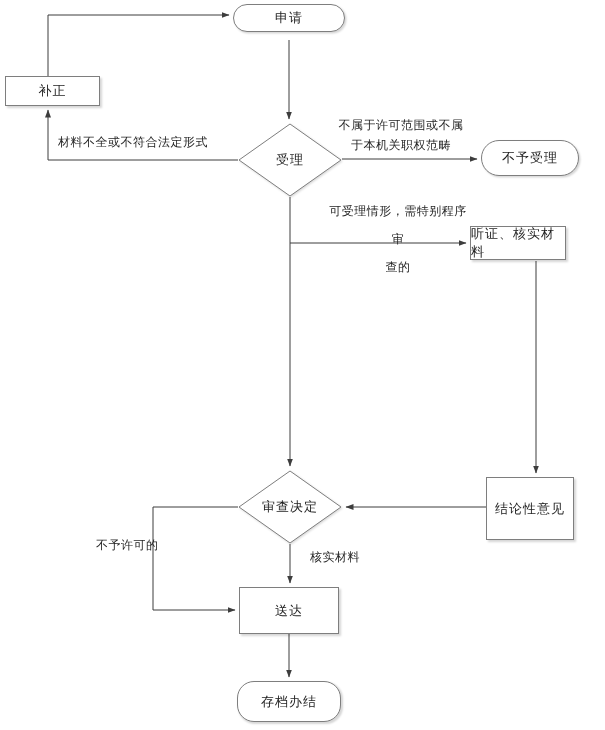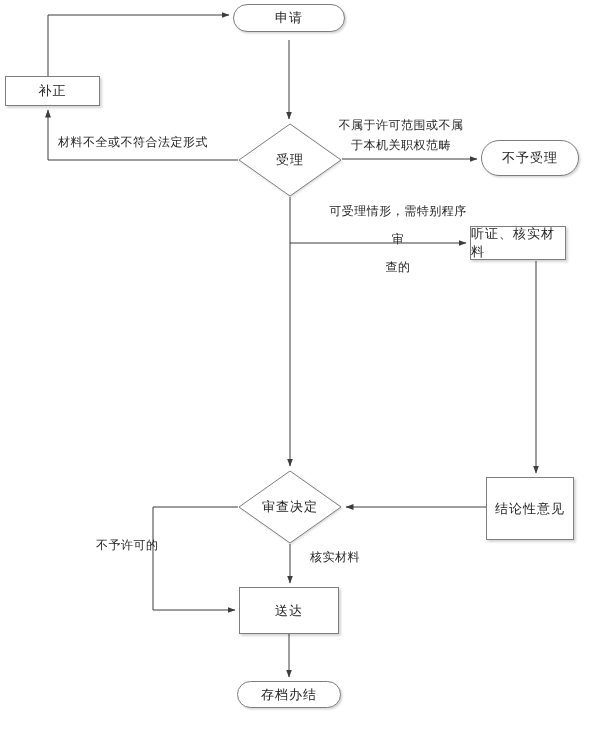--- a/index.html
+++ b/index.html
@@ -112,21 +112,21 @@
     <svg width="104" height="74" viewBox="0 0 104 74">
       <polygon points="52,1 103,37 52,73 1,37" fill="#ffffff" stroke="#7e7e7e" stroke-width="1"></polygon>
     </svg>
     <span class="lbl">审查决定</span>
   </div>
 
   <div class="node" style="left:239px;top:587px;width:100px;height:47px;">
     <span>送达</span>
   </div>
 
-  <div class="node stadium" style="left:237px;top:681px;width:104px;height:27px;border-radius:17px;">
+  <div class="node stadium" style="left:237px;top:681px;width:104px;height:41px;border-radius:17px;">
     <span>存档办结</span>
   </div>
 
   <div class="edge-label" style="left:58px;top:134px;">材料不全或不符合法定形式</div>
 
   <div class="edge-label" style="left:334px;top:115px;width:134px;text-align:center;line-height:20px;">不属于许可范围或不属
 于本机关职权范畴</div>
 
   <div class="edge-label" style="left:310px;top:197px;width:144px;text-align:center;line-height:28px;margin-left:16px;">可受理情形，需特别程序审
 查的</div>

